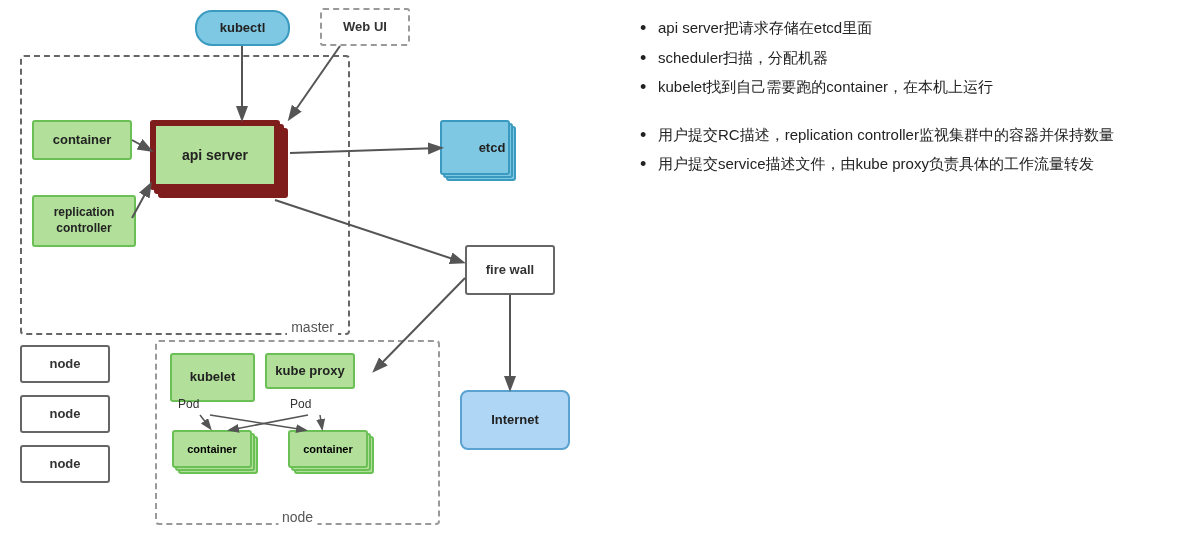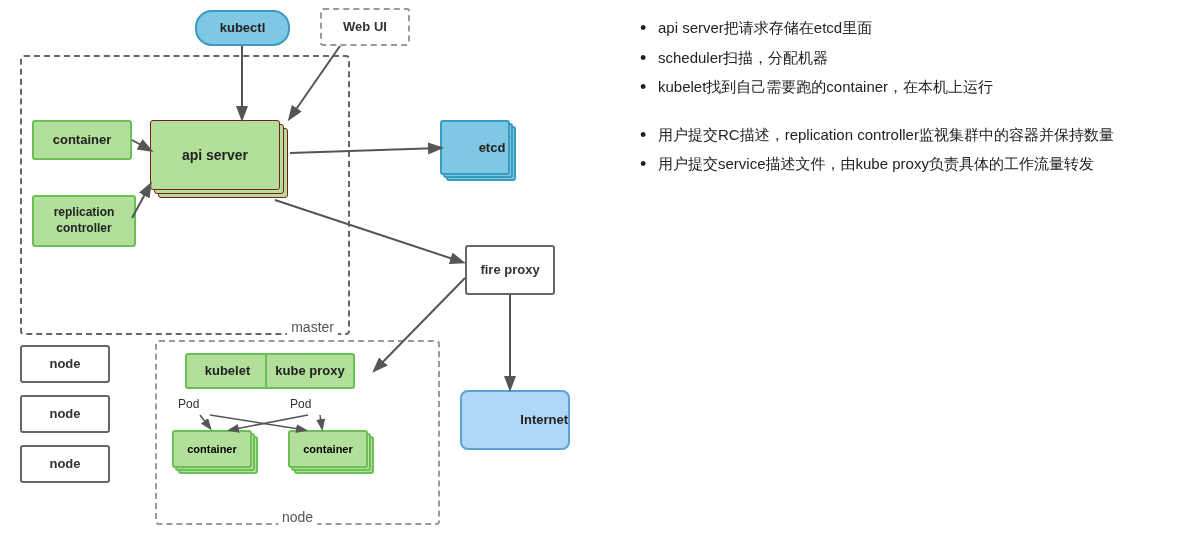--- a/index.html
+++ b/index.html
@@ -139,21 +139,21 @@
     .api-server-stack {
       position: absolute;
       top: 120px;
       left: 150px;
     }
     .api-server-stack .stack-layer {
       position: absolute;
       width: 130px;
       height: 70px;
       background: #b2e09a;
-      border: 1px solid #7f1d1d;
+      border: 6px solid #7f1d1d;
       border-radius: 3px;
     }
     .api-server-stack .stack-layer:nth-child(1) { top: 8px; left: 8px; }
     .api-server-stack .stack-layer:nth-child(2) { top: 4px; left: 4px; }
     .api-server-stack .stack-layer:nth-child(3) { top: 0; left: 0; display: flex; align-items: center; justify-content: center; font-size: 14px; font-weight: 700; color: #222; }
 
     
     .etcd-stack {
       position: absolute;
       top: 120px;
@@ -243,30 +243,29 @@
       height: 50px;
     }
 
     
     .internet-box {
       top: 390px;
       left: 460px;
       width: 110px;
       height: 60px;
       border-radius: 8px;
-      justify-content: flex-end;
     }
 
     
     .node1-box { top: 345px; left: 20px; width: 90px; height: 38px; }
     .node2-box { top: 395px; left: 20px; width: 90px; height: 38px; }
     .node3-box { top: 445px; left: 20px; width: 90px; height: 38px; }
 
     
-    .kubelet-box { top: 353px; left: 170px; width: 85px; height: 36px; margin-left: 15px; }
+    .kubelet-box { top: 353px; left: 170px; width: 85px; height: 49px; }
     .kubeproxy-box { top: 353px; left: 265px; width: 90px; height: 36px; }
 
     
     .pod-label {
       position: absolute;
       font-size: 12px;
       font-weight: 400;
       color: #333;
     }
   </style>
@@ -310,21 +309,21 @@
 
     <div class="box green-box scheduler-box">
       <span>container</span>
     </div>
 
     <div class="box green-box rc-box" style="text-align:center; font-size:12px;">
       <span>replication<br>controller</span>
     </div>
 
     <div class="box white-box firewall-box">
-      <span>fire proxy</span>
+      <span>fire wall</span>
     </div>
 
     <div class="box light-blue-box internet-box">
       <span>Internet</span>
     </div>
 
     <div class="box white-box node1-box">
       <span>node</span>
     </div>
     <div class="box white-box node2-box">

